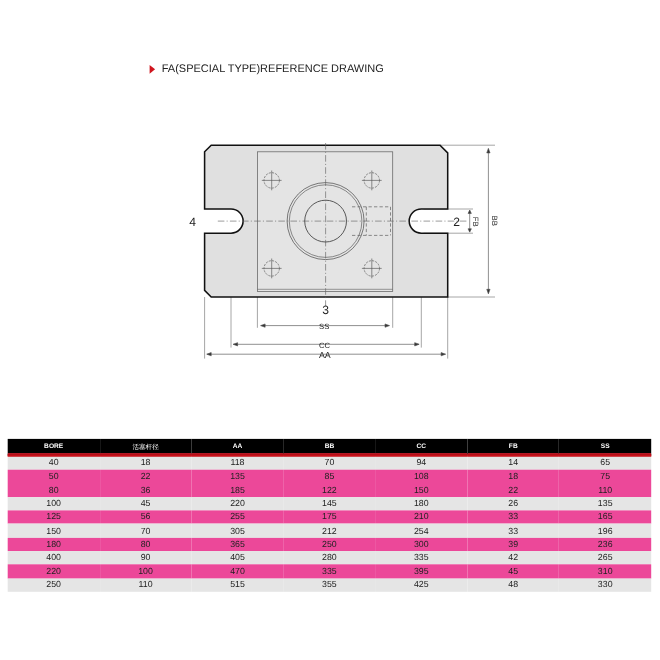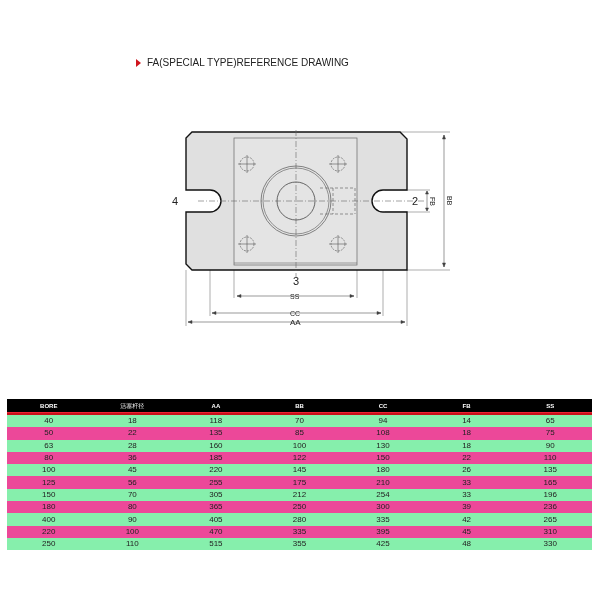--- a/index.html
+++ b/index.html
@@ -6,21 +6,21 @@
   body { width: 600px; height: 600px; background: #ffffff; position: relative; overflow: hidden; font-family: "Liberation Sans", sans-serif; }
   .title { position: absolute; top: 57px; left: 136px; font-size: 10px; color: #222; white-space: nowrap; display: flex; align-items: center; }
   .title .arrow { width: 0; height: 0; border-top: 4px solid transparent; border-bottom: 4px solid transparent; border-left: 5px solid #d0151e; margin-right: 6px; }
   .title .cn { font-family: "DejaVu Sans", sans-serif; font-size: 10px; letter-spacing: 0.2px; }
   .title .en { font-size: 10px; }
   svg.drawing { position: absolute; left: 0; top: 0; }
   .tbl { position: absolute; left: 7px; top: 399px; width: 585px; border-collapse: collapse; table-layout: fixed; }
   .tbl th { background: #000; color: #fff; font-size: 6px; font-weight: bold; height: 14px; padding: 0; text-align: center; border-bottom: 2px solid #c8101a; box-shadow: inset 0 -1px 0 #e23; }
   .tbl th.cn { font-family: "DejaVu Sans", sans-serif; font-weight: normal; font-size: 6px; }
   .tbl td { font-size: 8px; color: #222; height: 12.3px; padding: 0; text-align: center; line-height: 12px; }
-  .tbl tr.odd td { background: #86efac; }
+  .tbl tr.odd td { background: #e5e5e5; }
   .tbl tr.even td { background: #ec4899; }
 </style>
 </head>
 <body>
 
 <div class="title">
   <span class="arrow"></span>
   <span class="en">FA(SPECIAL TYPE)REFERENCE DRAWING</span>
 </div>
 
@@ -138,29 +138,20 @@
       </tr>
     <tr class="even">
         <td>50</td>
         <td>22</td>
         <td>135</td>
         <td>85</td>
         <td>108</td>
         <td>18</td>
         <td>75</td>
       </tr>
-    <tr class="odd">
-        <td>63</td>
-        <td>28</td>
-        <td>160</td>
-        <td>100</td>
-        <td>130</td>
-        <td>18</td>
-        <td>90</td>
-      </tr>
     <tr class="even">
         <td>80</td>
         <td>36</td>
         <td>185</td>
         <td>122</td>
         <td>150</td>
         <td>22</td>
         <td>110</td>
       </tr>
     <tr class="odd">

